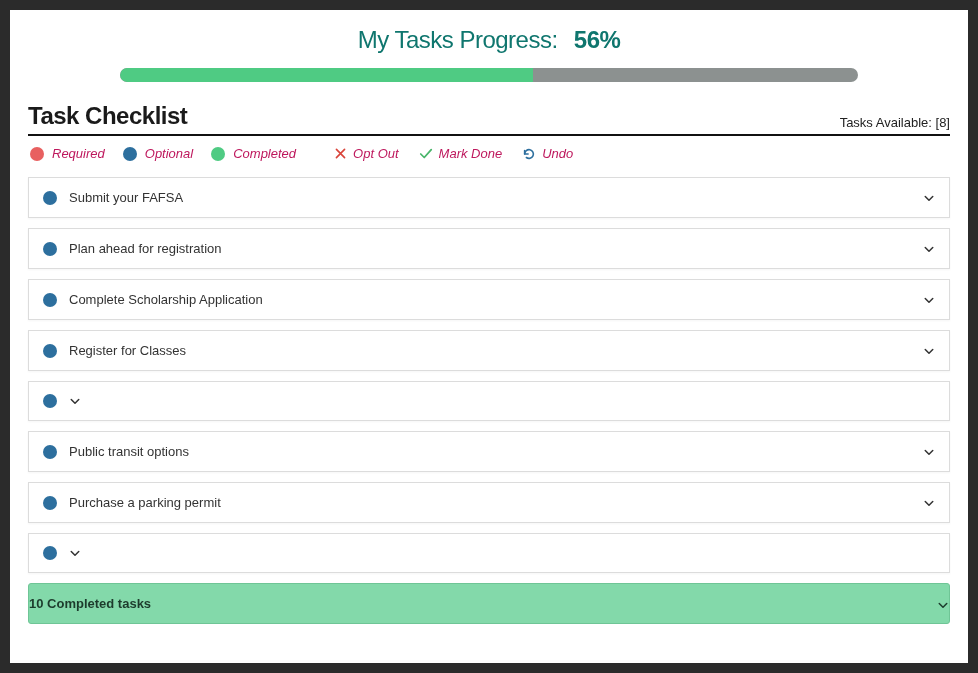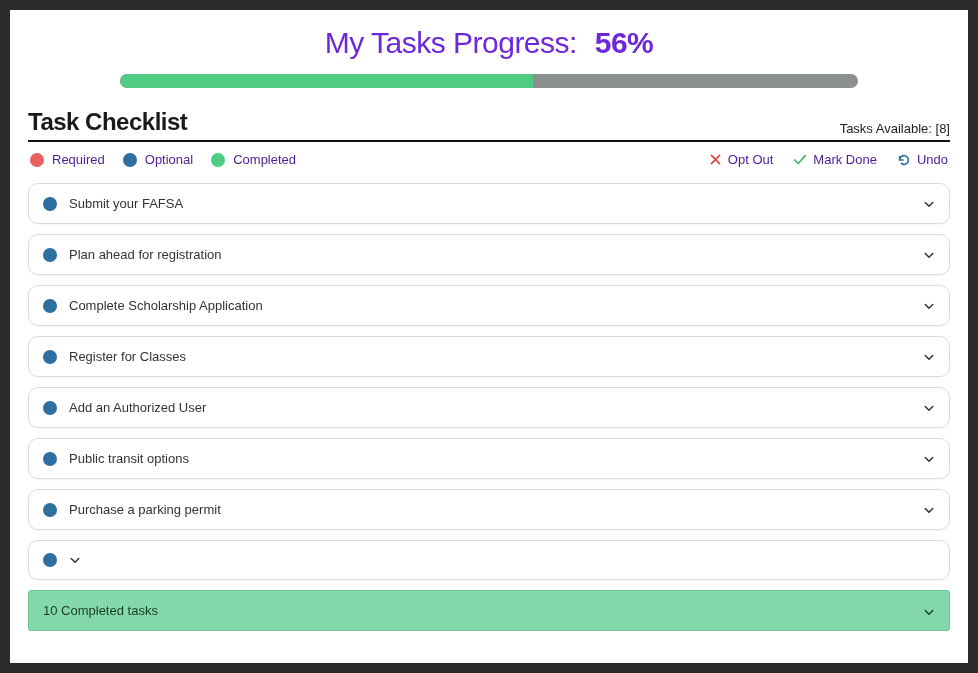--- a/index.html
+++ b/index.html
@@ -11,23 +11,23 @@
   }
   .app {
     background: #fff;
     width: 100%;
     height: 100%;
     padding: 10px 18px 18px 18px;
     overflow: hidden;
   }
   .progress-title {
     text-align: center;
-    font-size: 30px;
+    font-size: 24px;
     font-weight: 400;
-    color: #6d28d9;
+    color: #0f766e;
     margin: 6px 0 14px 0;
     letter-spacing: -0.5px;
   }
   .progress-title .pct {
     font-weight: 700;
     margin-left: 10px;
   }
   .progress-bar {
     width: 80%;
     height: 14px;
@@ -53,41 +53,42 @@
     font-weight: 700;
     color: #1a1a1a;
     letter-spacing: -0.5px;
   }
   .tasks-avail {
     font-size: 13px;
     color: #222;
   }
   .legend-row {
     display: flex;
-    justify-content: space-between;
+    justify-content: flex-start;
     align-items: center;
     padding: 10px 2px 14px 2px;
     font-size: 13px;
-    color: #4c1d95;
+    color: #be185d;
+    font-style: italic;
   }
   .legend-left, .legend-right { display: flex; align-items: center; }
   .legend-item { display: inline-flex; align-items: center; margin-right: 18px; }
   .legend-dot {
     width: 14px; height: 14px; border-radius: 50%;
     display: inline-block; margin-right: 8px;
   }
   .dot-req   { background: #e86060; }
   .dot-opt   { background: #2d6f9e; }
   .dot-done  { background: #4fcb83; }
   .legend-right .act { display:inline-flex; align-items:center; margin-left: 20px; cursor:pointer; }
   .legend-right svg { margin-right: 6px; }
   .task-list { margin-top: 2px; }
   .task-item {
     border: 1px solid #dcdcdc;
-    border-radius: 10px;
+    border-radius: 0;
     box-shadow: 0 1px 2px rgba(0,0,0,0.04);
     background: #fff;
     margin-bottom: 10px;
     display: flex;
     align-items: center;
     padding: 12px 14px;
     font-size: 13px;
     color: #333;
     cursor: pointer;
   }
@@ -98,25 +99,26 @@
     flex-shrink: 0;
   }
   .task-item .task-label { flex: 1; }
   .task-item .chev { color: #555; }
   .completed-bar {
     background: #83d9aa;
     border: 1px solid #6fc596;
     border-radius: 3px;
     display: flex;
     align-items: flex-end;
-    padding: 12px 14px;
+    padding: 12px 0;
     font-size: 13px;
     color: #1c3b2c;
     cursor: pointer;
     margin-top: 4px;
+    font-weight: bold;
   }
   .completed-bar .clabel { flex:1; }
   .chev svg { display:block; }
 </style>
 </head>
 <body>
 
 <div class="app">
 
   <div class="progress-title">
@@ -206,21 +208,20 @@
         <span class="task-dot" style="background: rgb(45, 111, 158);"></span>
         <span class="task-label">Register for Classes</span>
         <span class="chev">
           <svg width="12" height="12" viewBox="0 0 16 16">
             <path d="M3 6 L8 11 L13 6" stroke="#333" stroke-width="2" fill="none" stroke-linecap="round" stroke-linejoin="round"></path>
           </svg>
         </span>
       </div>
       <div class="task-item">
         <span class="task-dot" style="background: rgb(45, 111, 158);"></span>
-        <span class="task-label">Add an Authorized User</span>
         <span class="chev">
           <svg width="12" height="12" viewBox="0 0 16 16">
             <path d="M3 6 L8 11 L13 6" stroke="#333" stroke-width="2" fill="none" stroke-linecap="round" stroke-linejoin="round"></path>
           </svg>
         </span>
       </div>
       <div class="task-item">
         <span class="task-dot" style="background: rgb(45, 111, 158);"></span>
         <span class="task-label">Public transit options</span>
         <span class="chev">

